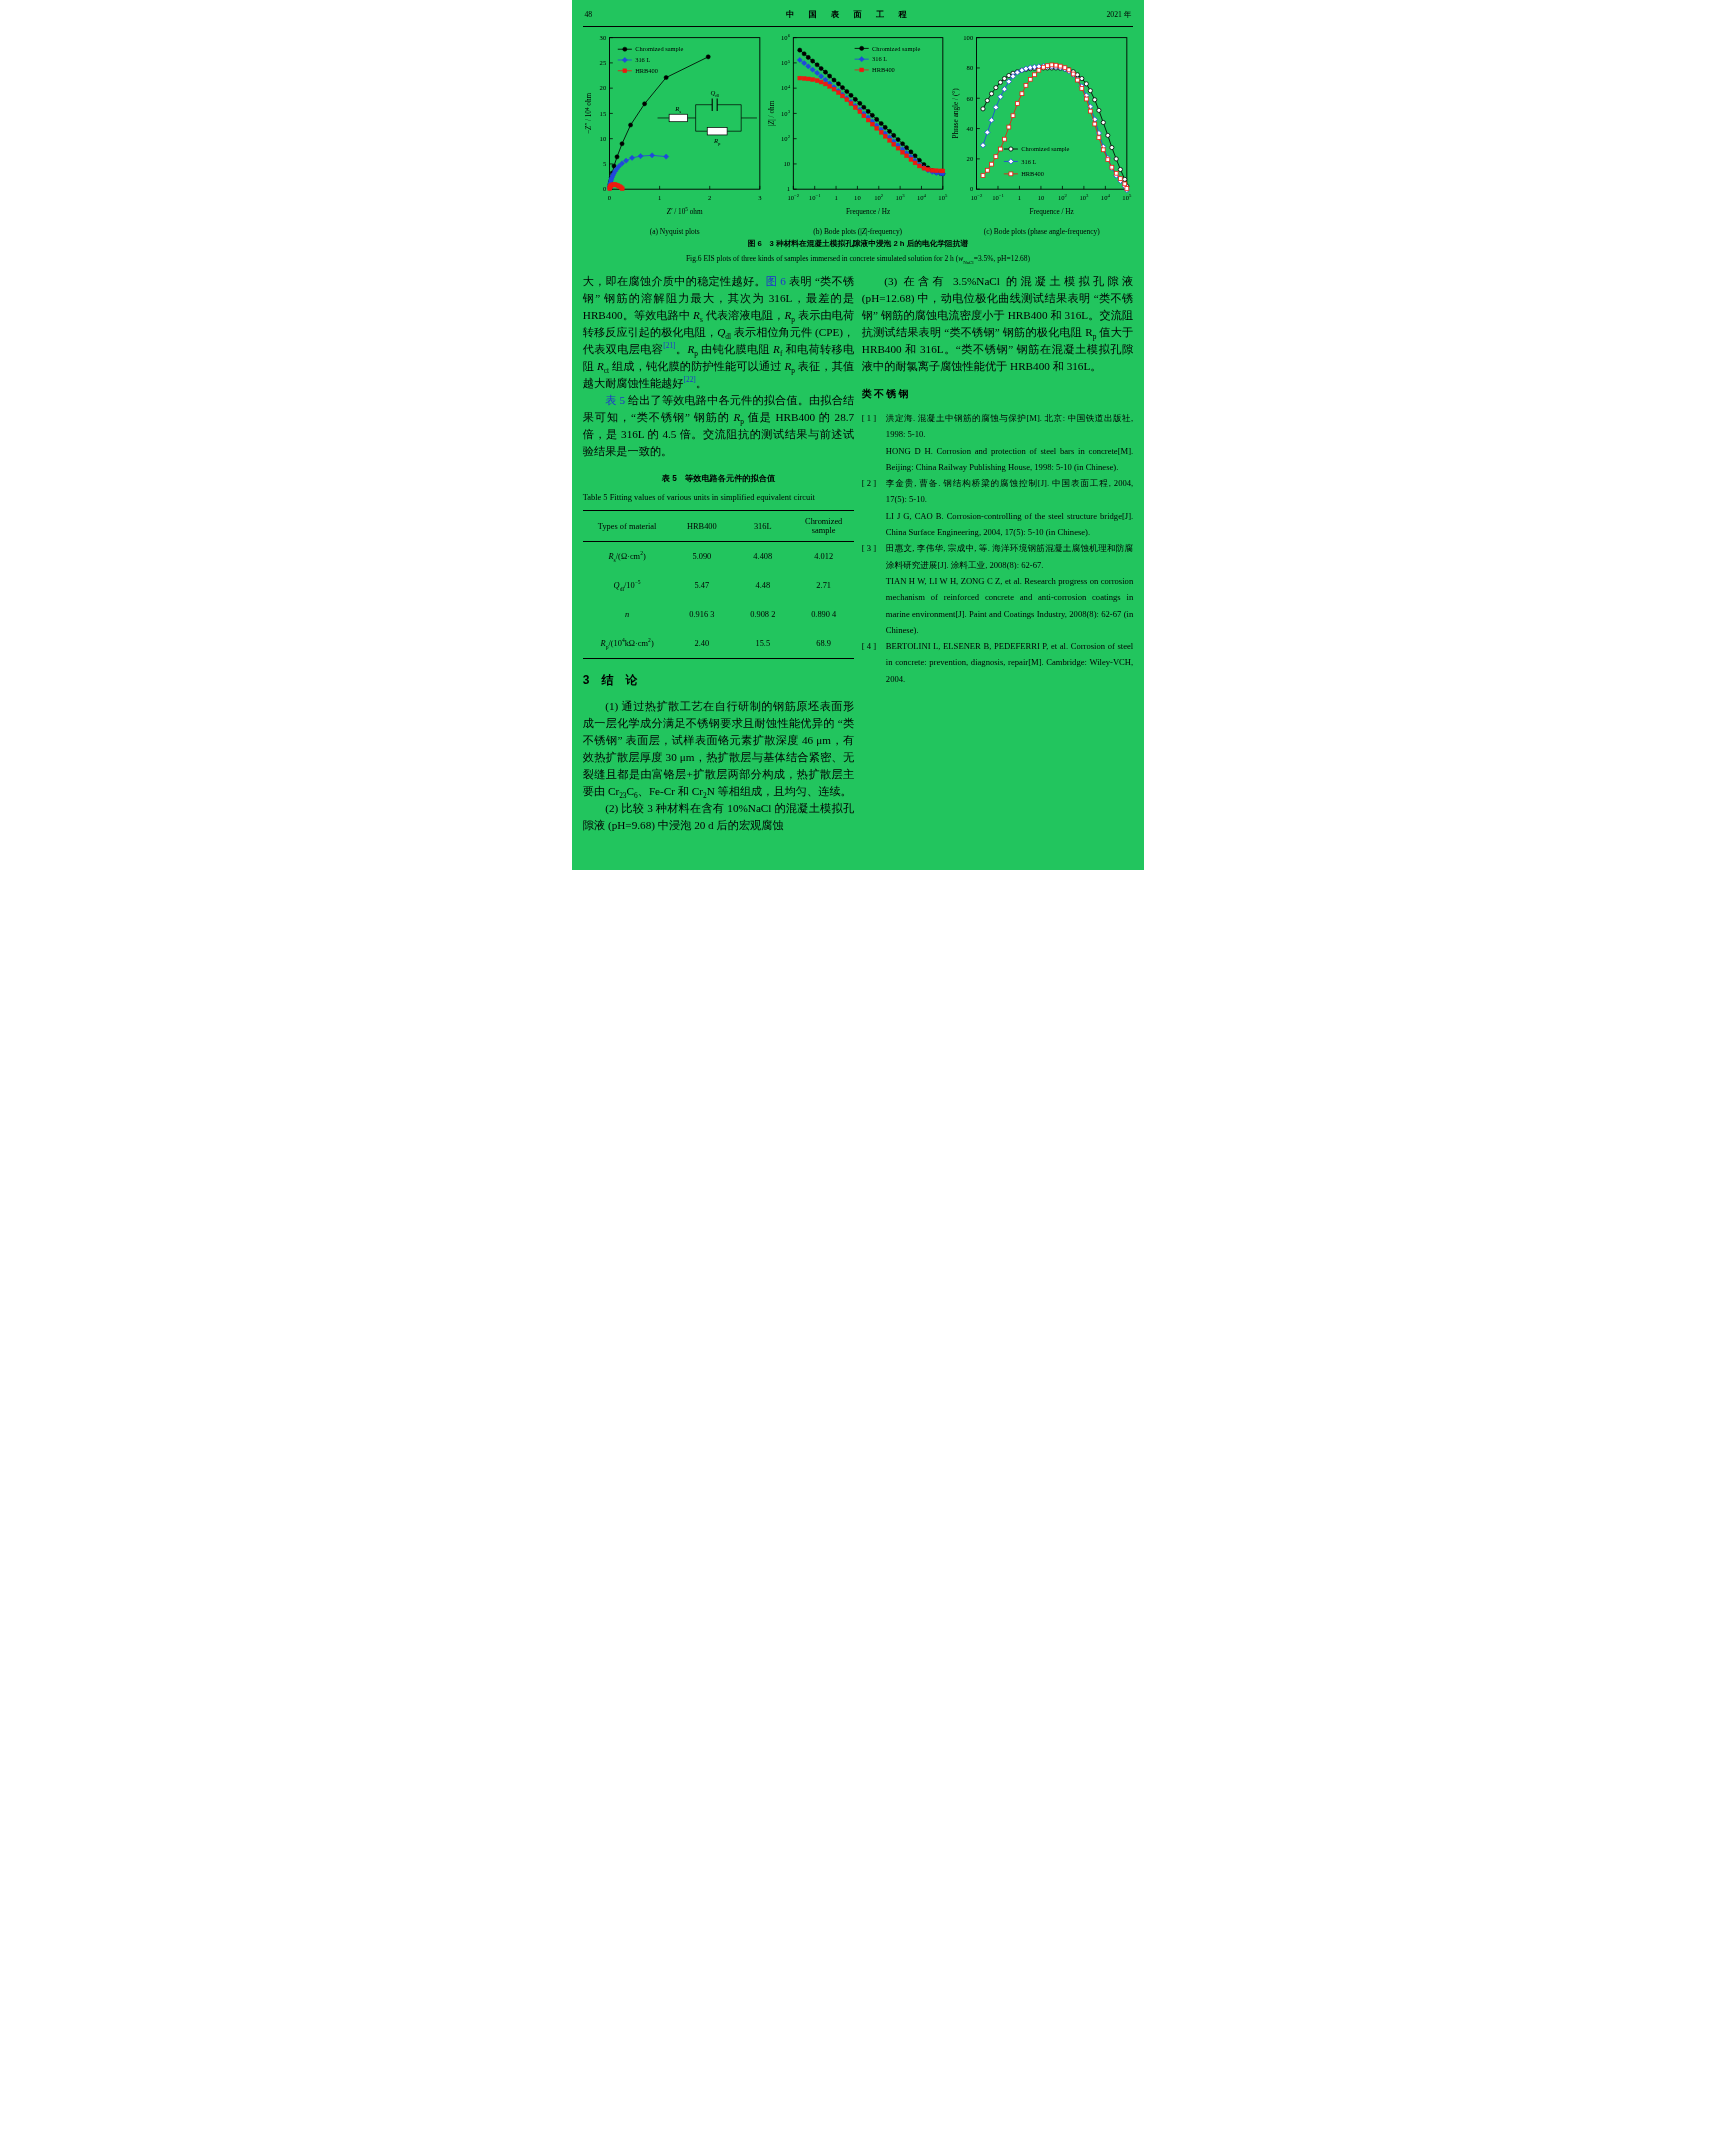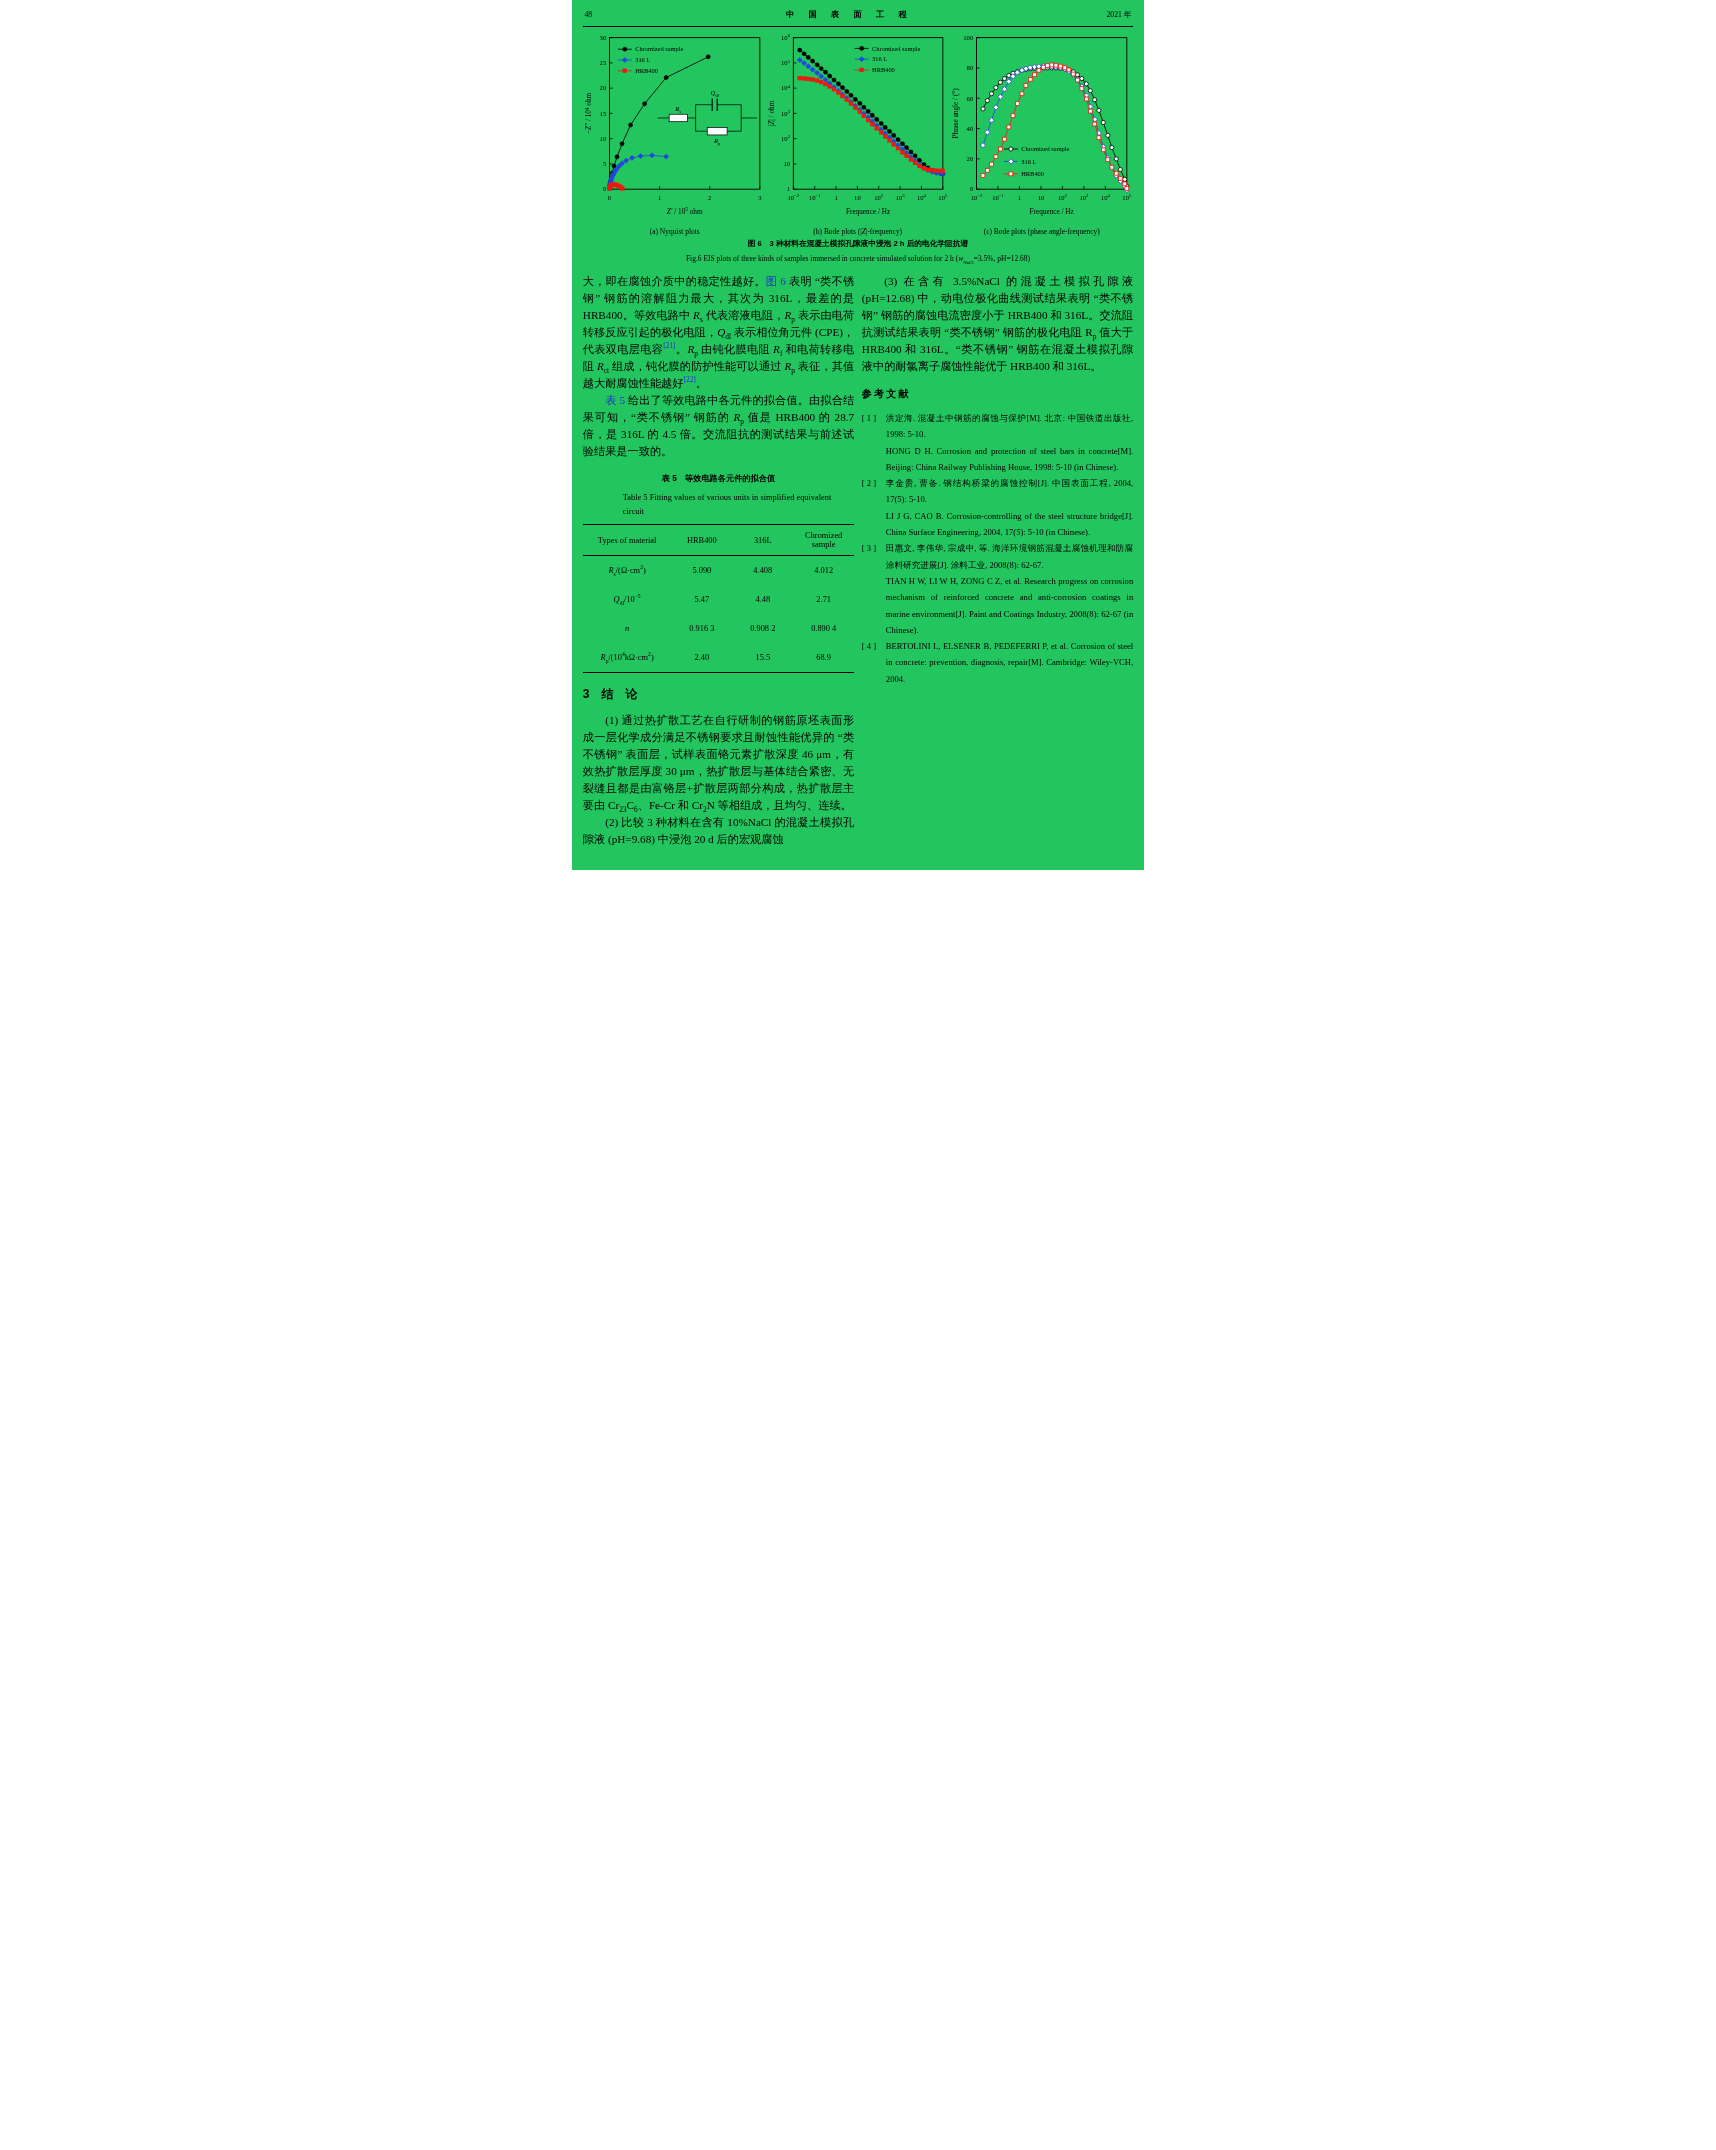--- a/index.html
+++ b/index.html
@@ -23,21 +23,21 @@
   .body-p{font-size:11.2px;line-height:17px;text-align:justify;margin:0;}
   .indent{text-indent:2em;}
   .seg-it{font-style:italic;}
   .seg-sub{font-size:66%;vertical-align:sub;line-height:0;}
   .seg-sup{font-size:66%;vertical-align:super;line-height:0;}
   .seg-link{color:#2230cf;}
   .seg-suplink{font-size:66%;vertical-align:super;line-height:0;color:#2230cf;}
   
   .table-block{margin:13px 0 4.3px;}
   .tbl-title-zh{text-align:center;font-family:"Liberation Sans","DejaVu Sans",sans-serif;font-weight:700;font-size:8.2px;margin-bottom:6.9px;}
-  .tbl-title-en{font-size:8.4px;line-height:13.8px;margin-bottom:5.2px;text-align:left;margin-left:40px;}
+  .tbl-title-en{font-size:8.4px;line-height:13.8px;margin-bottom:5.2px;text-align:left;}
   table.t5{width:100%;border-collapse:collapse;border-top:1.3px solid #000;border-bottom:1.3px solid #000;font-size:8.4px;}
   table.t5 th{border-bottom:0.9px solid #000;font-weight:normal;padding:6px 0.9px;text-align:center;}
   table.t5 td{padding:10px 0.9px;text-align:center;}
   
   .sec-heading{font-family:"Liberation Sans","DejaVu Sans",sans-serif;font-size:12px;font-weight:700;margin:13px 0 8.6px;}
   .ref-heading{font-family:"Liberation Sans","DejaVu Sans",sans-serif;font-size:10px;font-weight:700;letter-spacing:2.2px;margin:12px 0 8.6px;}
   
   .refs{list-style:none;margin:0;padding:0;font-size:8.6px;line-height:16.3px;}
   .ref-item{display:flex;}
   .ref-num{flex:0 0 24px;}
@@ -554,21 +554,21 @@
       </div>
 
       <h2 class="sec-heading">3　结　论</h2>
       <p class="body-p indent"><span>(1) 通过热扩散工艺在自行研制的钢筋原坯表面形成一层化学成分满足不锈钢要求且耐蚀性能优异的 “类不锈钢” 表面层，试样表面铬元素扩散深度 46 μm，有效热扩散层厚度 30 μm，热扩散层与基体结合紧密、无裂缝且都是由富铬层+扩散层两部分构成，热扩散层主要由 Cr</span><span class="seg-sub">23</span><span>C</span><span class="seg-sub">6</span><span>、Fe-Cr 和 Cr</span><span class="seg-sub">2</span><span>N 等相组成，且均匀、连续。</span></p>
       <p class="body-p indent"><span>(2) 比较 3 种材料在含有 10%NaCl 的混凝土模拟孔隙液 (pH=9.68) 中浸泡 20 d 后的宏观腐蚀</span></p>
     </div>
 
     <div class="col">
       <p class="body-p indent"><span>(3) 在含有 3.5%NaCl 的混凝土模拟孔隙液 (pH=12.68) 中，动电位极化曲线测试结果表明 “类不锈钢” 钢筋的腐蚀电流密度小于 HRB400 和 316L。交流阻抗测试结果表明 “类不锈钢” 钢筋的极化电阻 R</span><span class="seg-sub">p</span><span> 值大于 HRB400 和 316L。“类不锈钢” 钢筋在混凝土模拟孔隙液中的耐氯离子腐蚀性能优于 HRB400 和 316L。</span></p>
 
-      <h2 class="ref-heading">参考文献</h2>
+      <h2 class="ref-heading">类不锈钢</h2>
       <ol class="refs" id="refs">
           <li class="ref-item">
             <span class="ref-num">[ 1 ]</span>
             <div class="ref-body">
               <p>洪定海. 混凝土中钢筋的腐蚀与保护[M]. 北京: 中国铁道出版社, 1998: 5-10.</p>
               <p>HONG D H. Corrosion and protection of steel bars in concrete[M]. Beijing: China Railway Publishing House, 1998: 5-10 (in Chinese).</p>
             </div>
           </li>
           <li class="ref-item">
             <span class="ref-num">[ 2 ]</span>

